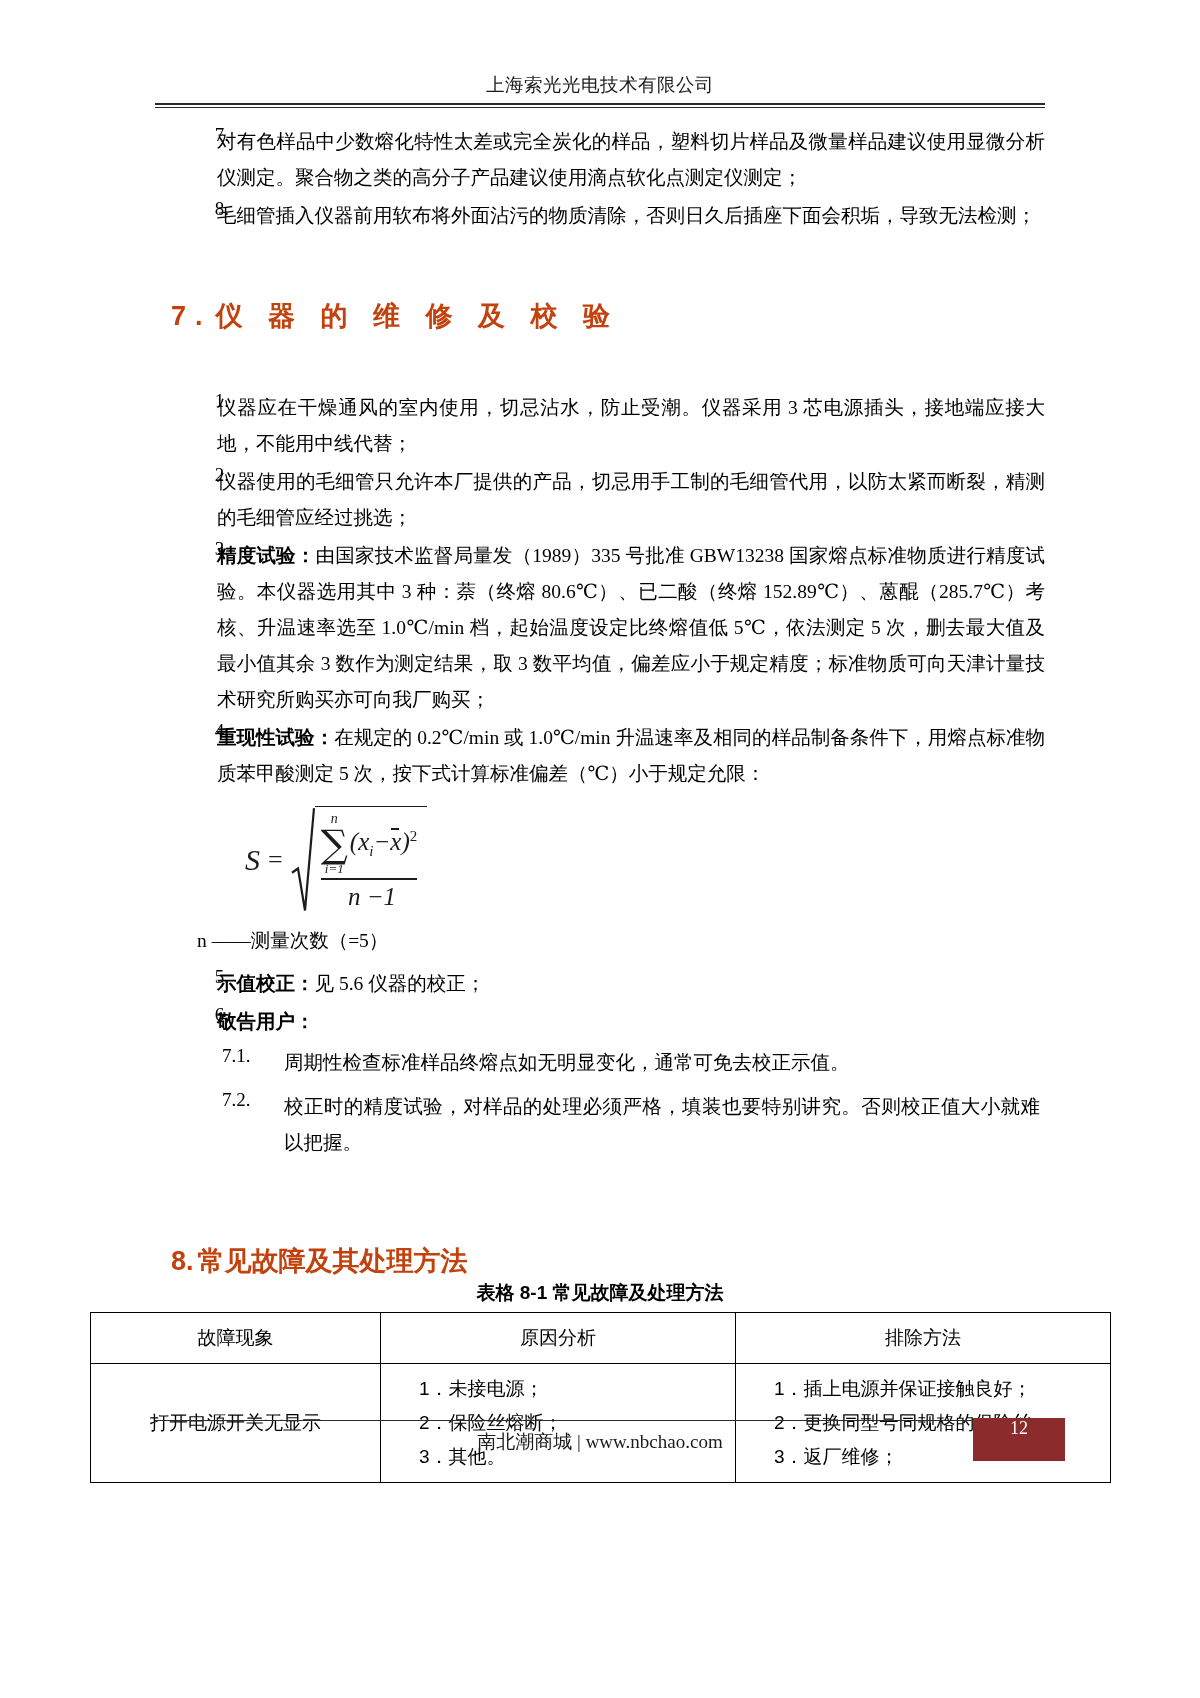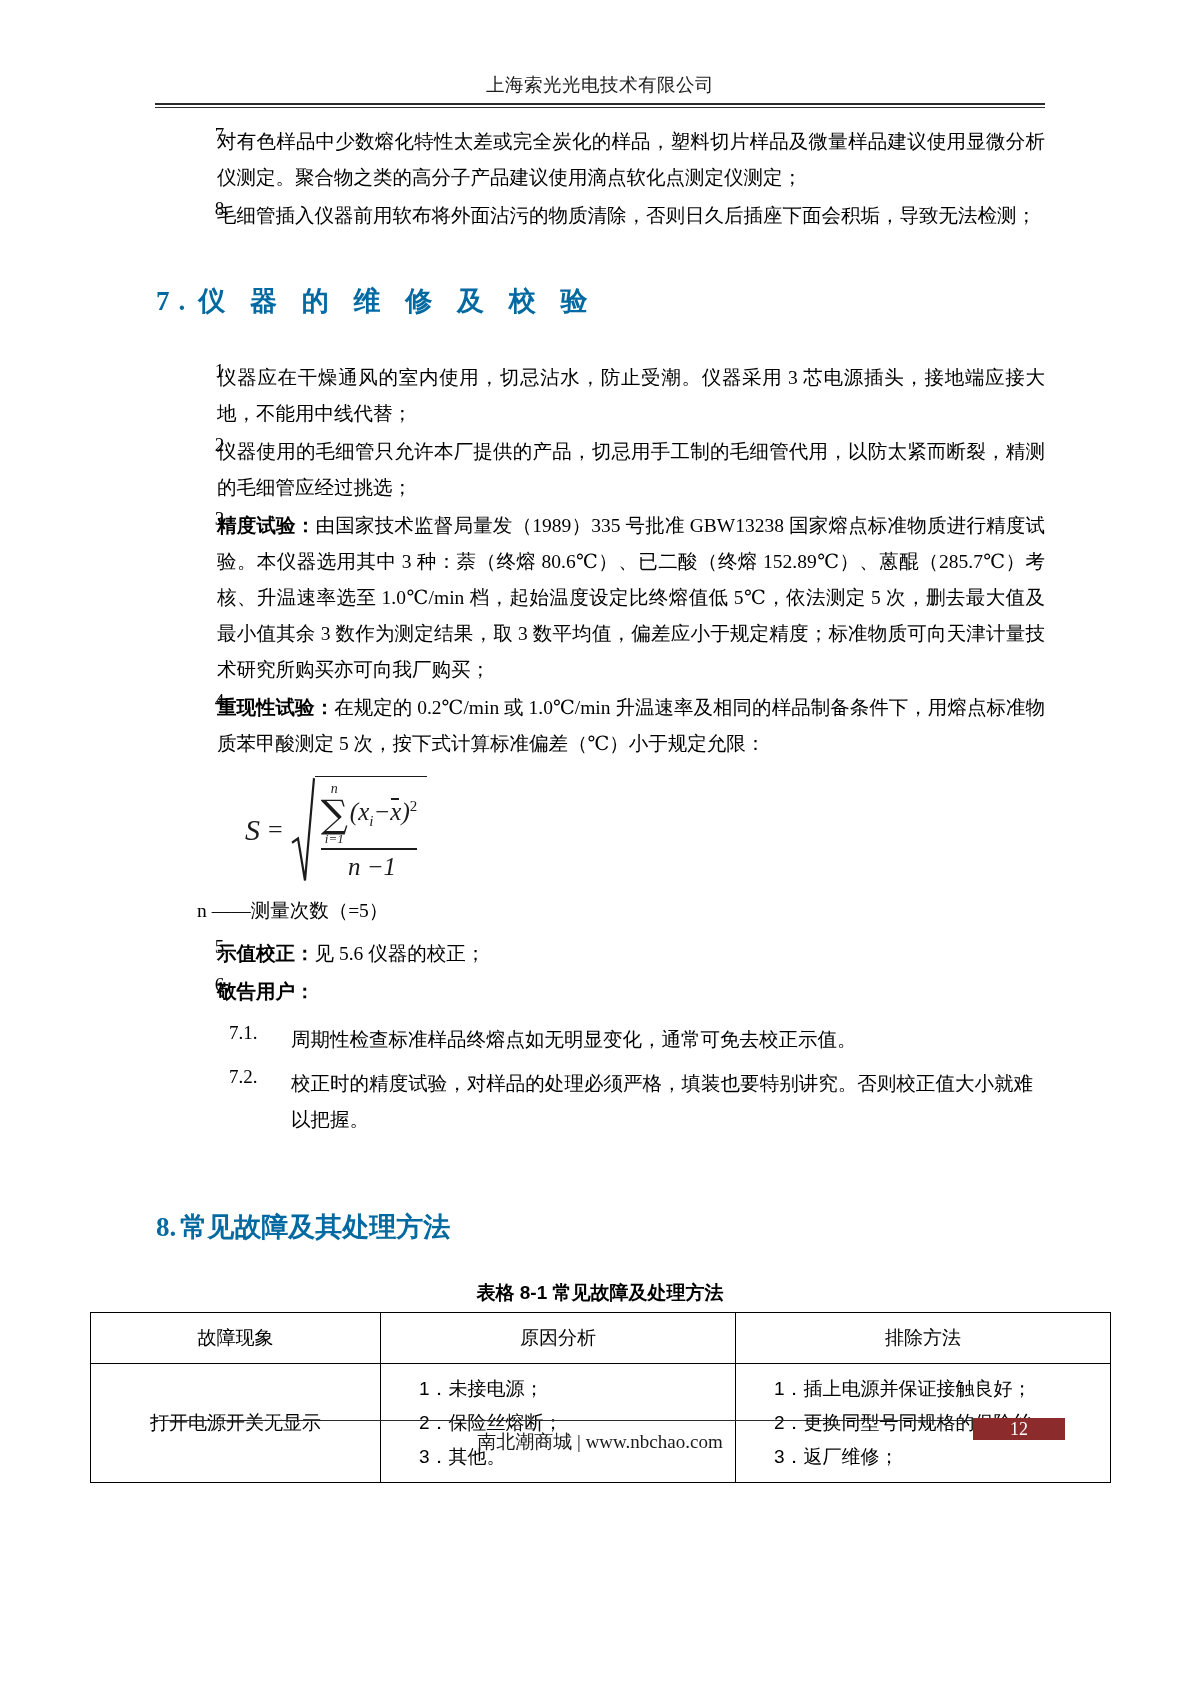--- a/index.html
+++ b/index.html
@@ -82,23 +82,23 @@
     word-break: break-all;
   }
   .para b, .lead {
     font-weight: bold;
   }
 
   
   .section-heading {
     font-size: 27px;
     font-weight: bold;
-    margin: 1px;
-    color: #0369a1;
-    font-family: Liberation Serif, serif;
+    margin: 16px;
+    color: #c2410c;
+    font-family: Liberation Sans, sans-serif;
   }
   .section-heading.spaced {
     letter-spacing: 9px;
   }
   .heading-num {
     margin-right: 4px;
   }
 
   
   .formula-block {
@@ -220,21 +220,21 @@
     line-height: 34px;
     margin: 0;
   }
   .indent-1 { padding-left: 90px; }
   .indent-2 { padding-left: 150px; }
   .indent-0 { padding-left: 42px; }
 
   
   .sublist {
     list-style: none;
-    margin: 12px;
+    margin: 5px;
     padding: 0;
   }
   .sublist > li {
     position: relative;
     padding-left: 62px;
     margin-bottom: 8px;
   }
   .sublist > li .subnum {
     position: absolute;
     left: 0;
@@ -313,26 +313,26 @@
     top: 8px;
     text-align: center;
     font-size: 19px;
     color: #1a1a1a;
   }
   .page-badge {
     position: absolute;
     right: -20px;
     top: -3px;
     width: 92px;
-    height: 22px;
+    height: 43px;
     background: #8b2b2b;
     color: #ffffff;
     font-size: 18px;
     display: flex;
-    align-items: flex-end;
+    align-items: flex-start;
     justify-content: center;
     font-family: "Liberation Serif", "DejaVu Serif", serif;
   }
   .page-badge .underline-stub {
     display: inline-block;
   }
 </style>
 </head>
 <body>
 

